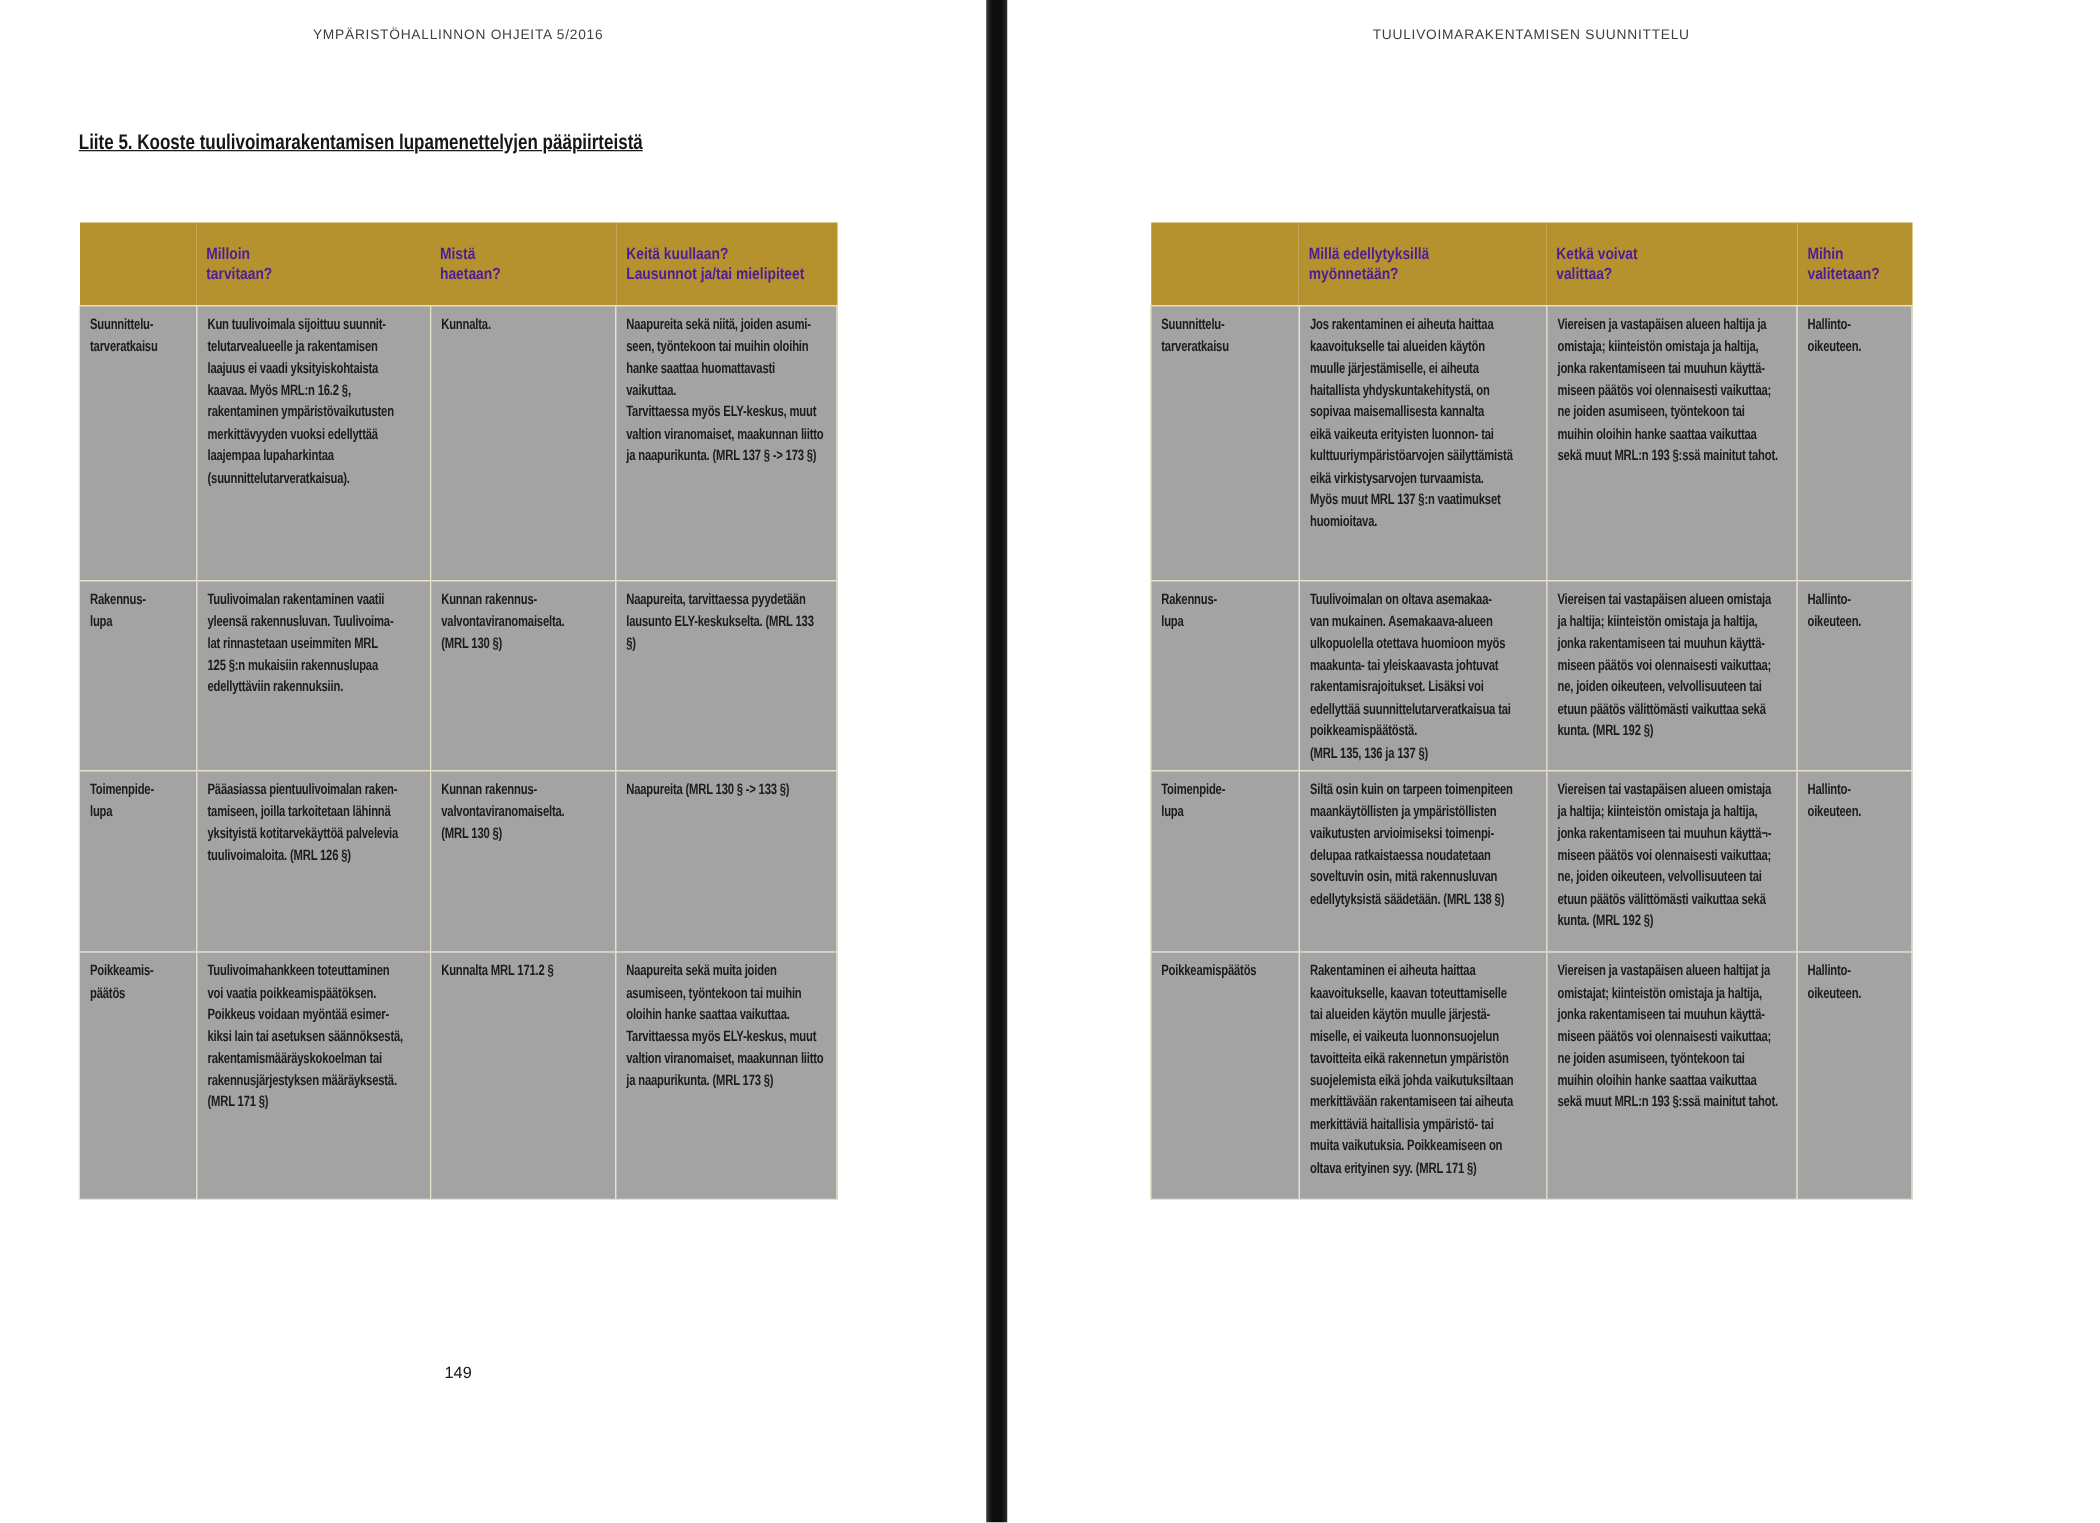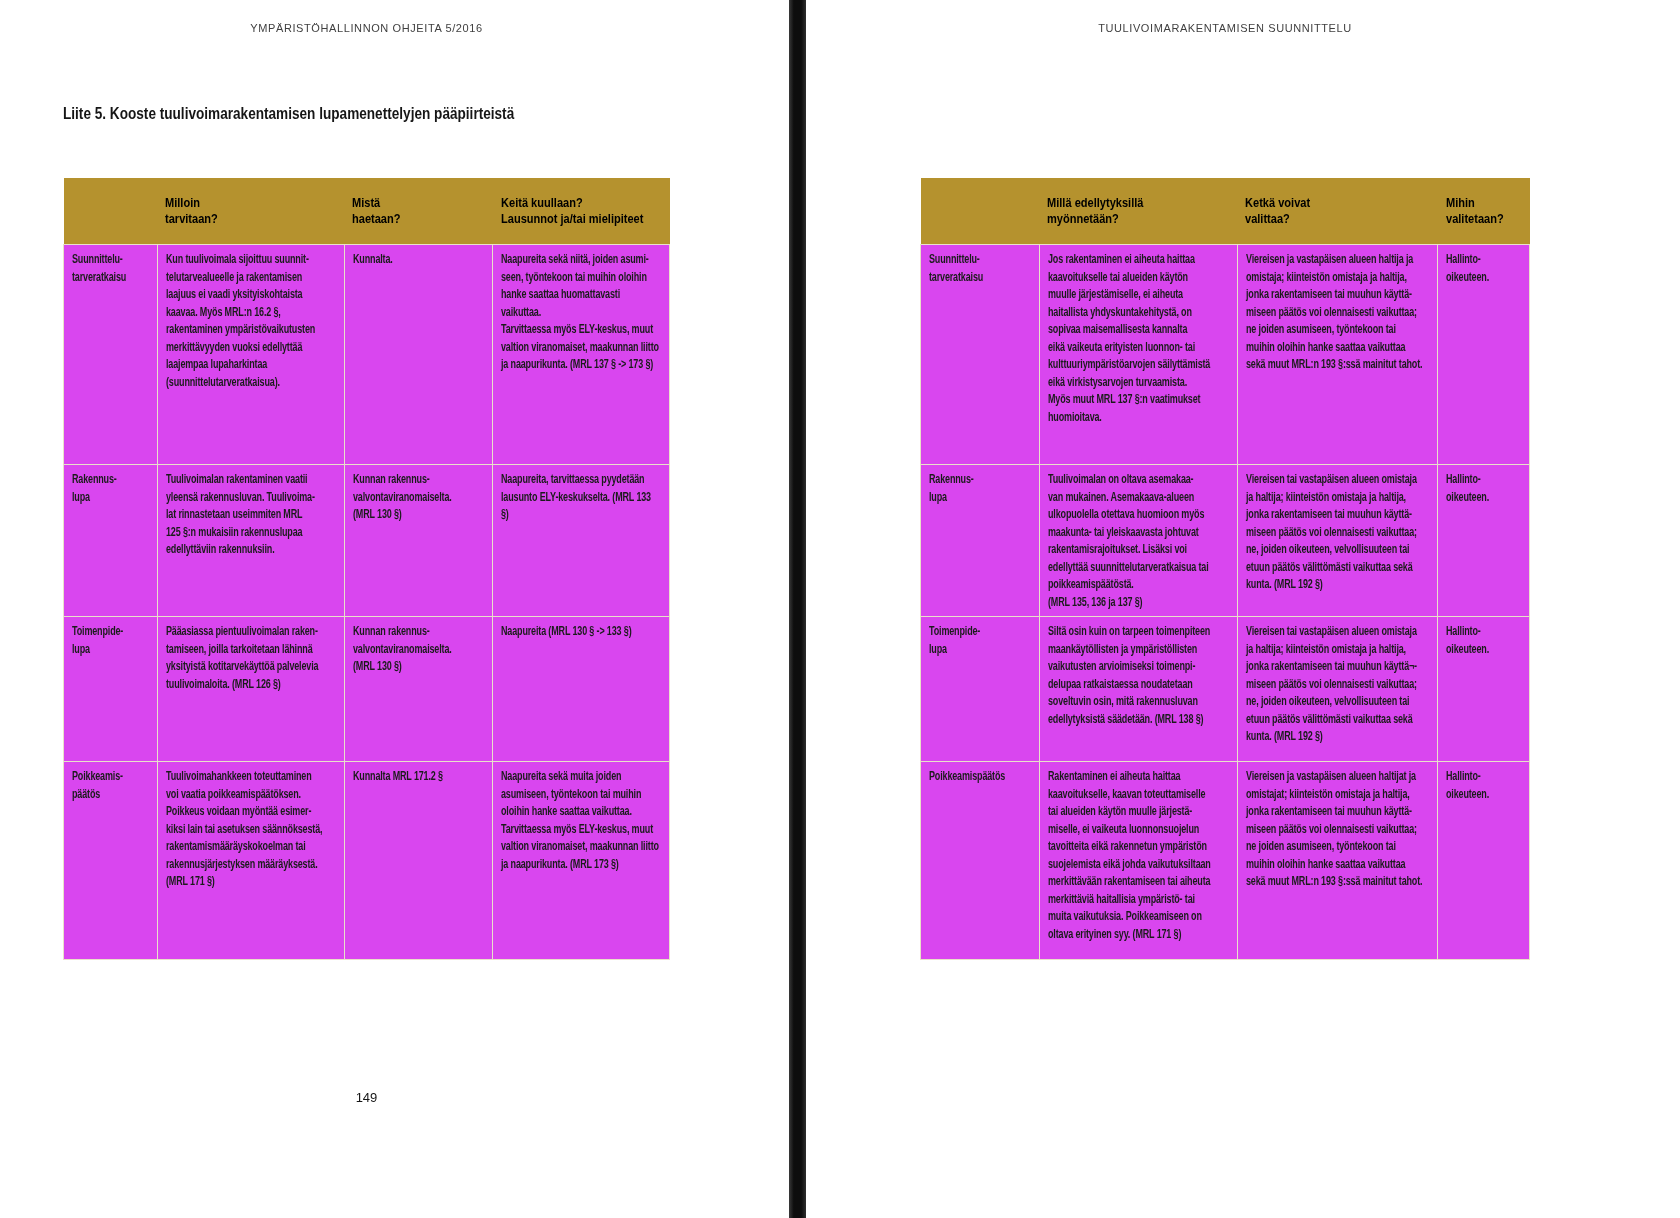--- a/index.html
+++ b/index.html
@@ -26,45 +26,45 @@
   }
   .content{position:absolute;top:0;height:1218px;}
   .page-left .content{left:63px;width:607px;}
   .page-right .content{left:114px;width:610px;}
   .running-header{
     position:absolute;top:22px;left:0;width:100%;
     text-align:center;
     font-size:11px;letter-spacing:0.6px;color:#3f3f3f;
     white-space:nowrap;
   }
-  .doc-title{position:absolute;top:104px;left:0;width:100%;}
+  .doc-title{position:absolute;top:104px;left:0;width:100%;text-decoration:underline;}
   .title-inner{
     font-size:17px;font-weight:bold;color:#161616;
     transform:scaleX(0.8);transform-origin:0 0;width:125%;
     white-space:nowrap;letter-spacing:0;
   }
   table.permit-table{
     position:absolute;top:178px;left:0;
     border-collapse:collapse;table-layout:fixed;
   }
   table.permit-table thead tr{height:45px;}
   table.permit-table th{
     background:var(--accent);
-    color:#000000;
+    color:#4c1d95;
     text-align:left;vertical-align:middle;
     padding:17px 8px;border:0;
     font-size:13px;font-weight:bold;
   }
   .th-inner{
     transform:scaleX(0.85);transform-origin:0 50%;width:117.6%;
     white-space:pre-line;line-height:16px;
   }
   table.permit-table td{
     border:1px solid var(--border);
-    background:#d946ef;
+    background:#a3a3a3;
     vertical-align:top;
     padding:6px 8px 0 8px;
   }
   .ci{
     font-size:12px;font-weight:bold;color:var(--ink);
     line-height:17.5px;letter-spacing:-0.2px;
     white-space:pre-line;
     transform:scaleX(0.75);transform-origin:0 0;width:133.3%;
   }
   tr.r0{height:220px;}

